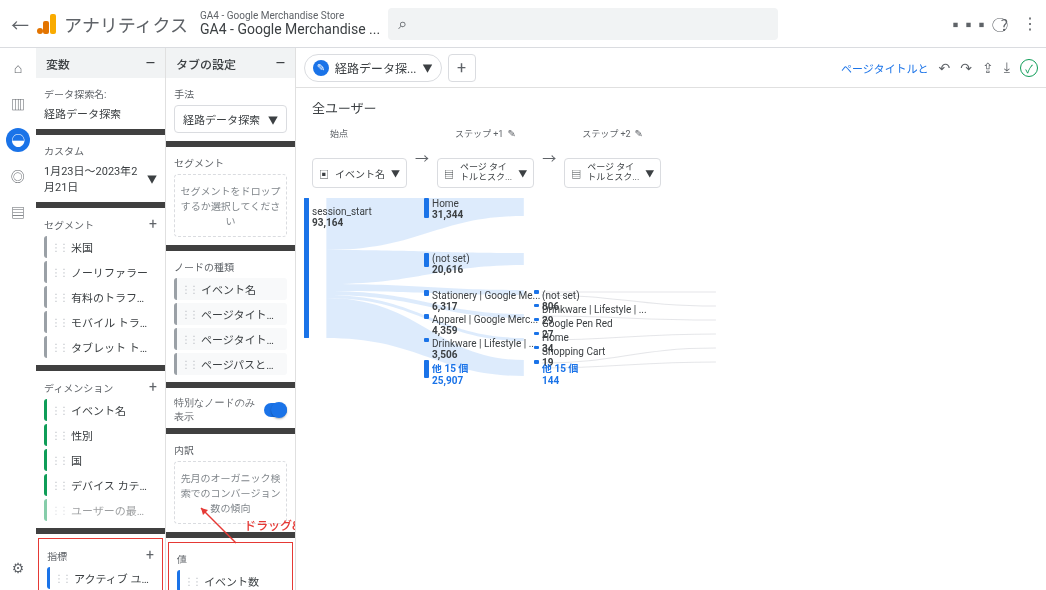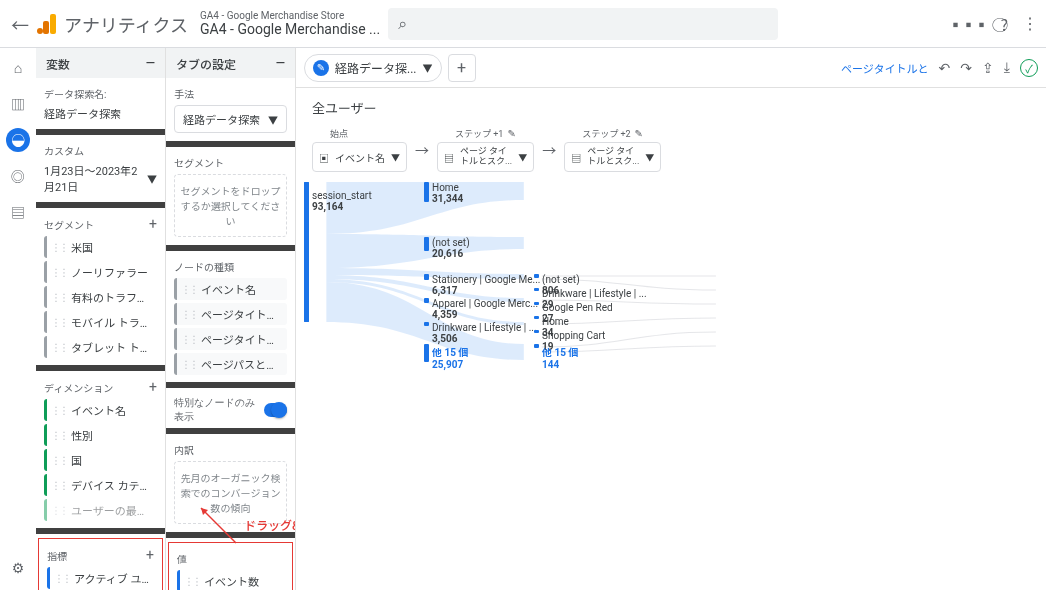--- a/index.html
+++ b/index.html
@@ -64,21 +64,21 @@
 .plus-tab { width: 28px; height: 28px; border: 1px solid #dadce0; border-radius: 4px; display:flex; align-items:center; justify-content:center; cursor:pointer; font-size:16px; color:#5f6368; }
 .canvas-toolbar .right { margin-left: auto; display:flex; align-items:center; gap:10px; color:#5f6368; }
 .canvas-toolbar .right .lk { color:#1a73e8; font-size:11px; cursor:pointer; }
 .canvas-toolbar .right .ic { font-size:14px; cursor:pointer; }
 .canvas-toolbar .right .ok { color:#0f9d58; border:1px solid #0f9d58; border-radius:50%; width:18px; height:18px; display:flex; align-items:center; justify-content:center; font-size:11px; }
 
 .chart-wrap { flex:1; padding: 10px 16px; position: relative; overflow: hidden; }
 .chart-title { font-size: 13px; color:#3c4043; margin-bottom: 10px; }
 .step-row { display: flex; align-items: center; gap: 8px; margin-bottom: 8px; }
 .step-col { display: flex; flex-direction: column; align-items: flex-start; }
-.step-hd { font-size: 9px; color: #5f6368; margin-bottom: 2px; display:flex; align-items:center; gap:4px; padding-left:18px; }
+.step-hd { font-size: 9px; color: #5f6368; margin-bottom: 18px; display:flex; align-items:center; gap:4px; padding-left:18px; }
 .step-hd .pen { font-size:10px; cursor:pointer; }
 .step-box { border: 1px solid #dadce0; border-radius: 4px; height: 30px; display:flex; align-items:center; padding: 0 6px; gap:6px; font-size:10px; cursor:pointer; min-width:80px; }
 .step-box .mini { font-size:9px; line-height:1.1; }
 .step-arrow { color:#5f6368; font-size:14px; }
 
 .sankey { position: relative; height: 300px; margin-top: 10px; }
 .sk-col { position:absolute; top:0; width:110px; }
 .sk-col.c0 { left: 0; }
 .sk-col.c1 { left: 120px; }
 .sk-col.c2 { left: 230px; }

